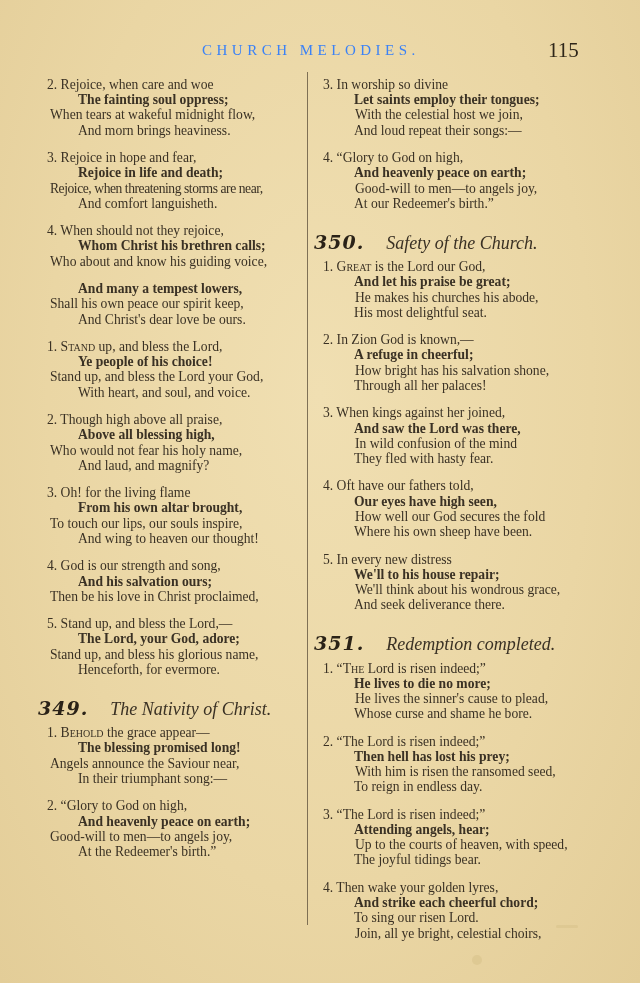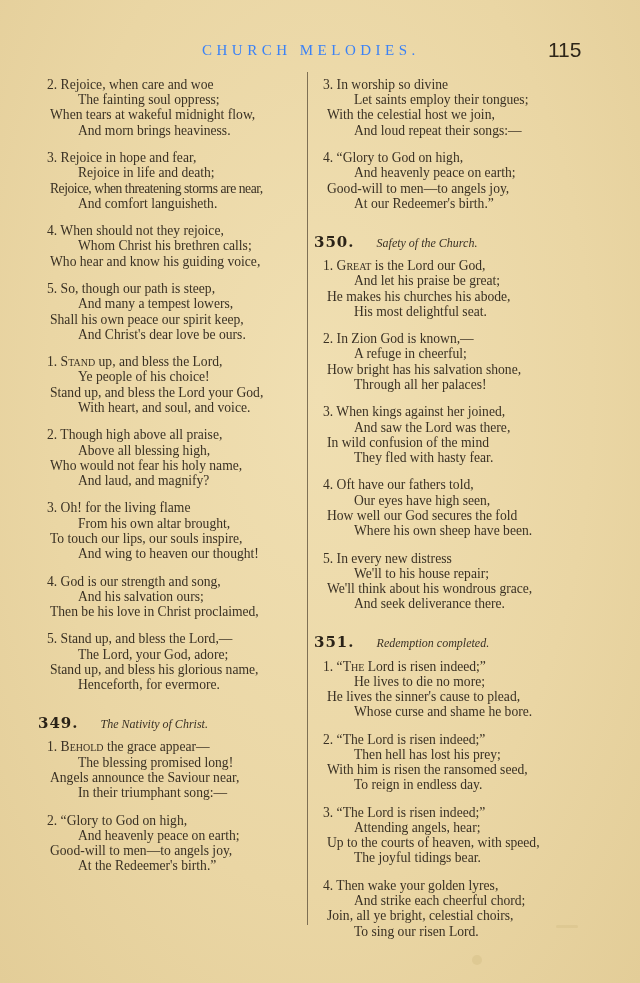--- a/index.html
+++ b/index.html
@@ -14,47 +14,47 @@
   .running-head {
     position:absolute; top:42px; left:0; width:640px; height:24px;
   }
   .running-title {
     position:absolute; left:202px; top:0;
     font-family:"Liberation Serif", serif;
     font-size:15px; letter-spacing:4.5px; color:#3b82f6;
   }
   .page-number {
     position:absolute; left:548px; top:-4px;
-    font-family:Liberation Sans, sans-serif;
+    font-family:Liberation Serif, serif;
     font-size:21px; color:#2e2619;
   }
   .col {
     position:absolute; top:77px;
     font-family:"Liberation Serif", serif;
     font-size:13.6px; line-height:15.2px;
   }
   .col-left { left:47px; width:250px; }
   .col-right { left:323px; width:260px; }
   .rule {
     position:absolute; left:307px; top:72px; width:1px; height:853px;
     background:#5a4c38; opacity:0.75;
   }
   .stanza { margin:0 0 12.3px 0; }
   .line { white-space:nowrap; }
   .l1 { padding-left:0; }
-  .l2 { padding-left:31px; }
-  .l3 { padding-left:4px; }
+  .l2 { padding-left:31px;font-weight:bold; }
+  .l3 { padding-left:4px;margin-left:28px; }
   .l4 { padding-left:31px; }
   .col-left .l3 { margin-left:-1px; }
   .hymn-head { margin:24px 0 7px -9px; white-space:nowrap; }
   .hymn-num {
-    font-family:"DejaVu Serif", serif; font-weight:bold; font-size:15px;
-    letter-spacing:1px; color:#2a2217;
-  }
-  .hymn-title { font-style:italic; margin-left:22px; font-size:12px; }
+    font-family:"DejaVu Serif", serif; font-weight:bold; font-size:19px;
+    letter-spacing:1px; color:#2a2217;font-style:italic;
+  }
+  .hymn-title { font-style:italic; margin-left:22px; font-size:18px; }
   .smallcaps { font-variant:small-caps; }
   .stain {
     position:absolute; width:10px; height:10px; border-radius:50%;
     background:#d9c38c; opacity:0.6;
   }
 </style>
 </head>
 <body>
 
 <div class="stain" style="left:472px;top:955px;"></div>
@@ -77,24 +77,23 @@
   </div>
   <div class="stanza">
     <div class="line l1"><span>3.</span> <span>Rejoice in hope and fear,</span></div>
     <div class="line l2">Rejoice in life and death;</div>
     <div class="line l3" style="letter-spacing:-0.45px;">Rejoice, when threatening storms are near,</div>
     <div class="line l4">And comfort languisheth.</div>
   </div>
   <div class="stanza">
     <div class="line l1"><span>4.</span> <span>When should not they rejoice,</span></div>
     <div class="line l2">Whom Christ his brethren calls;</div>
-    <div class="line l3">Who hear and know his guiding voice,</div>
-  </div>
-  <div class="stanza">
-    <div class="line l1"><span>5.</span> <span>So, though our path is steep,</span></div>
+    <div class="line l3">Who about and know his guiding voice,</div>
+  </div>
+  <div class="stanza">
     <div class="line l2">And many a tempest lowers,</div>
     <div class="line l3">Shall his own peace our spirit keep,</div>
     <div class="line l4">And Christ's dear love be ours.</div>
   </div>
 
   <div class="stanza">
     <div class="line l1"><span>1.</span> <span class="smallcaps">Stand</span><span> up, and bless the Lord,</span></div>
     <div class="line l2">Ye people of his choice!</div>
     <div class="line l3">Stand up, and bless the Lord your God,</div>
     <div class="line l4">With heart, and soul, and voice.</div>
@@ -205,16 +204,16 @@
   </div>
   <div class="stanza">
     <div class="line l1"><span>3.</span> <span>“The Lord is risen indeed;”</span></div>
     <div class="line l2">Attending angels, hear;</div>
     <div class="line l3">Up to the courts of heaven, with speed,</div>
     <div class="line l4">The joyful tidings bear.</div>
   </div>
   <div class="stanza">
     <div class="line l1"><span>4.</span> <span>Then wake your golden lyres,</span></div>
     <div class="line l2">And strike each cheerful chord;</div>
+    <div class="line l4">To sing our risen Lord.</div>
     <div class="line l3">Join, all ye bright, celestial choirs,</div>
-    <div class="line l4">To sing our risen Lord.</div>
   </div>
 </div>
 
 </body></html>

